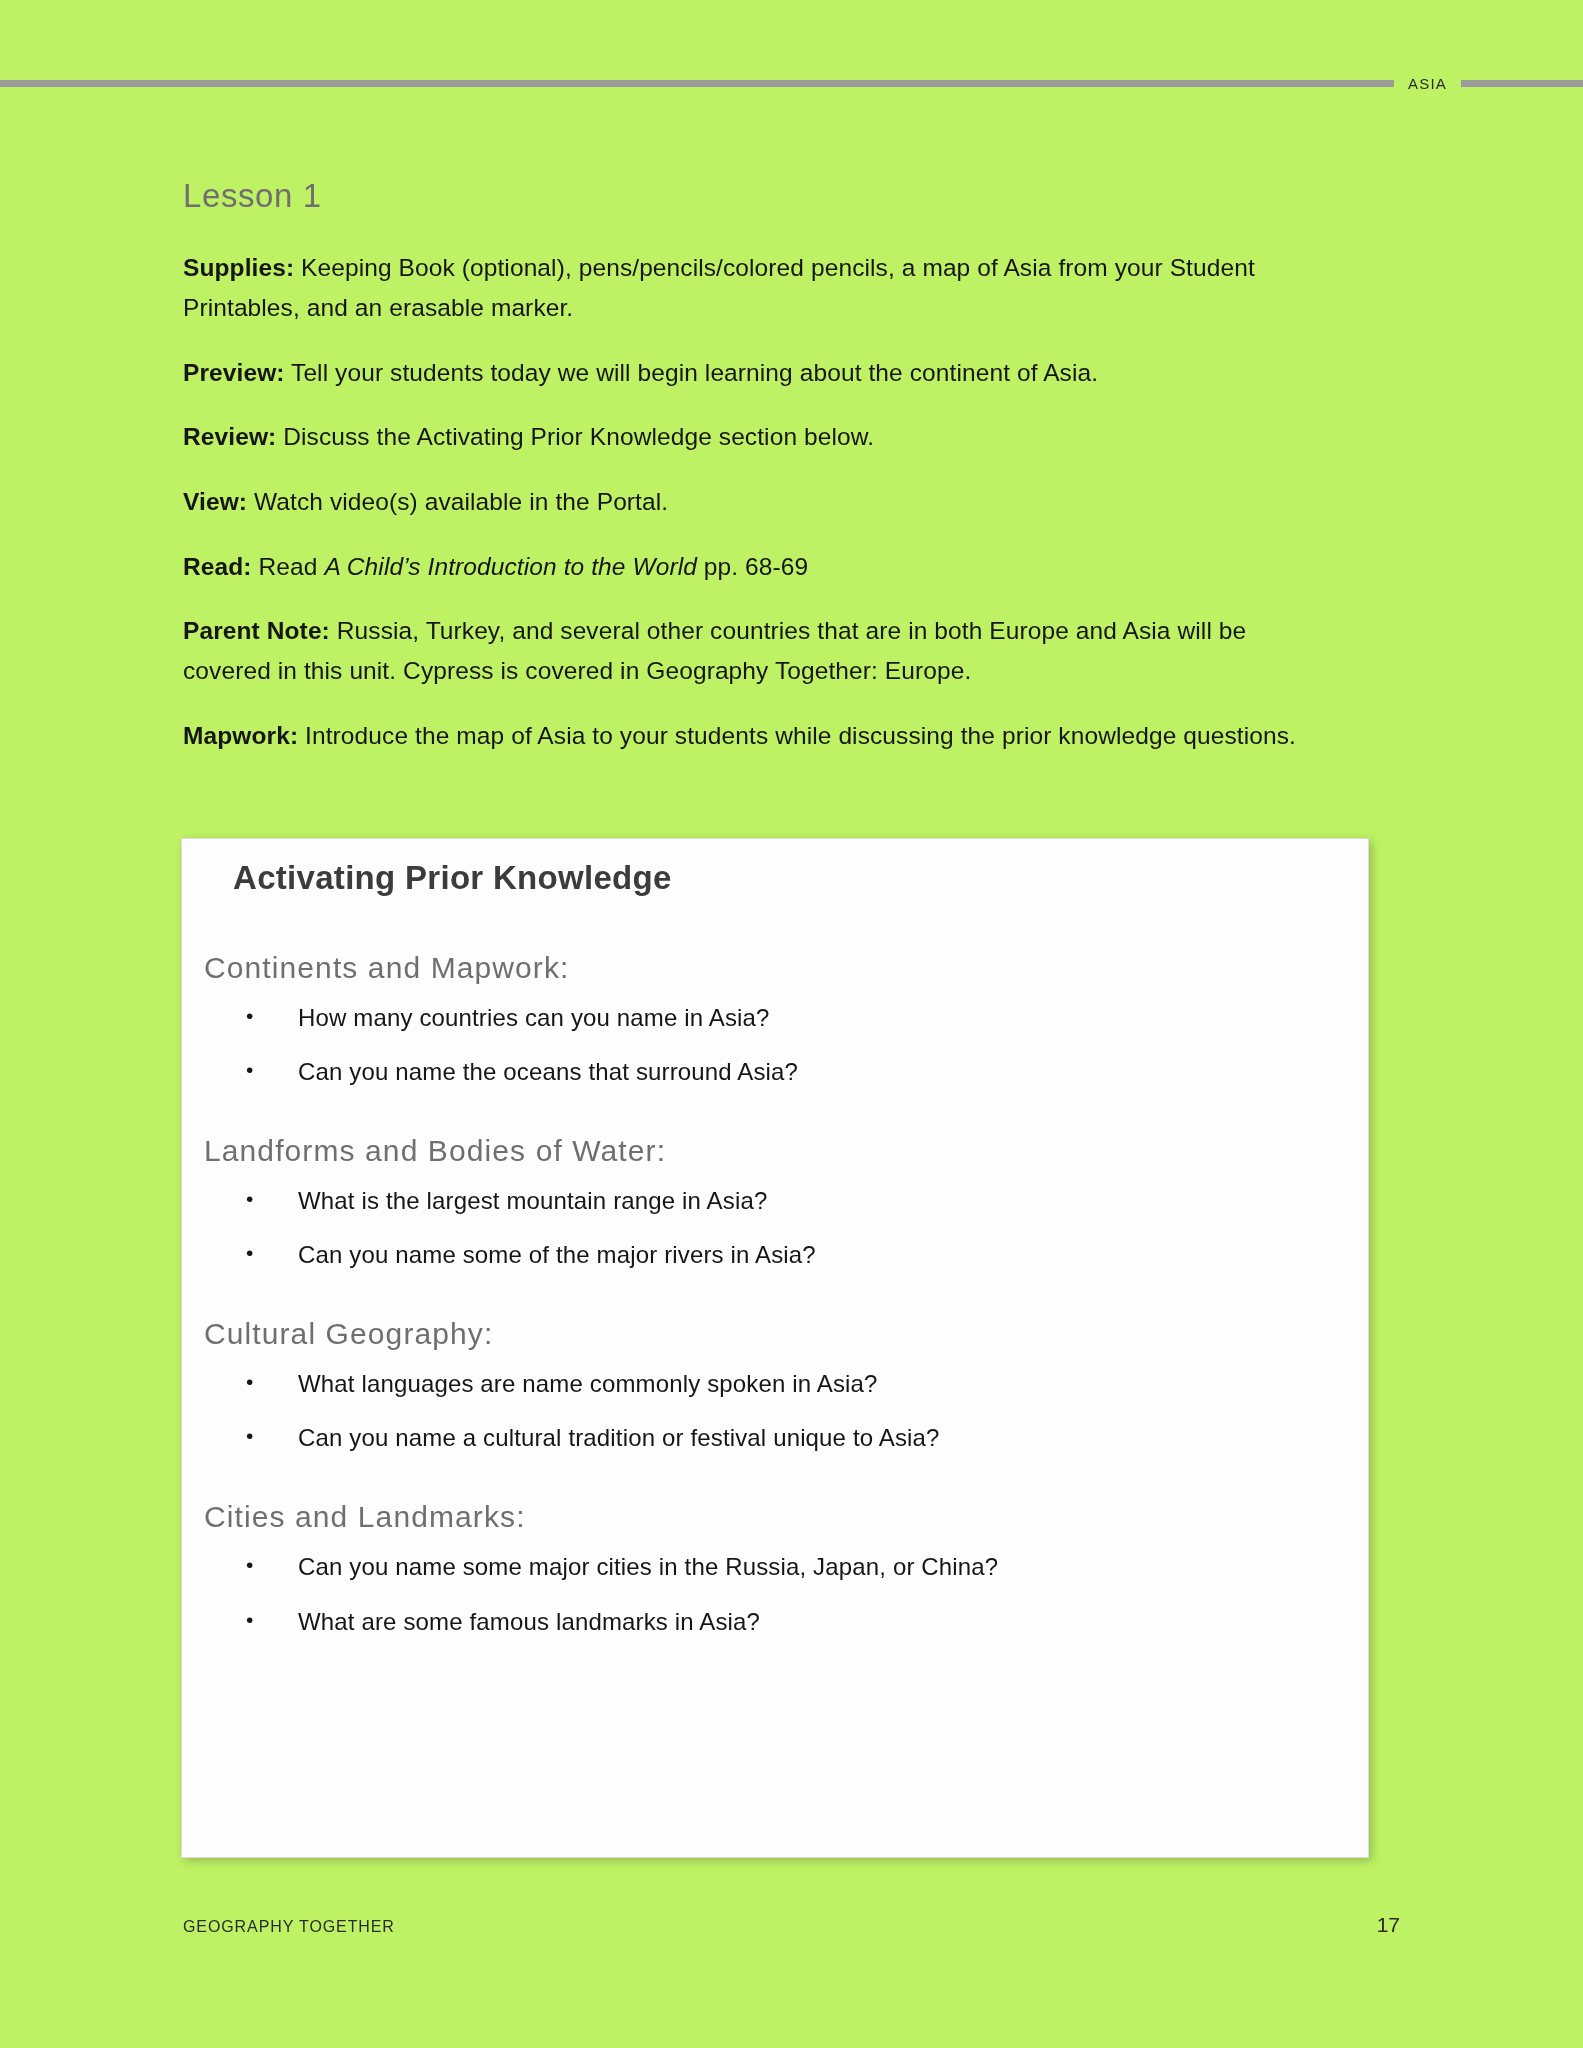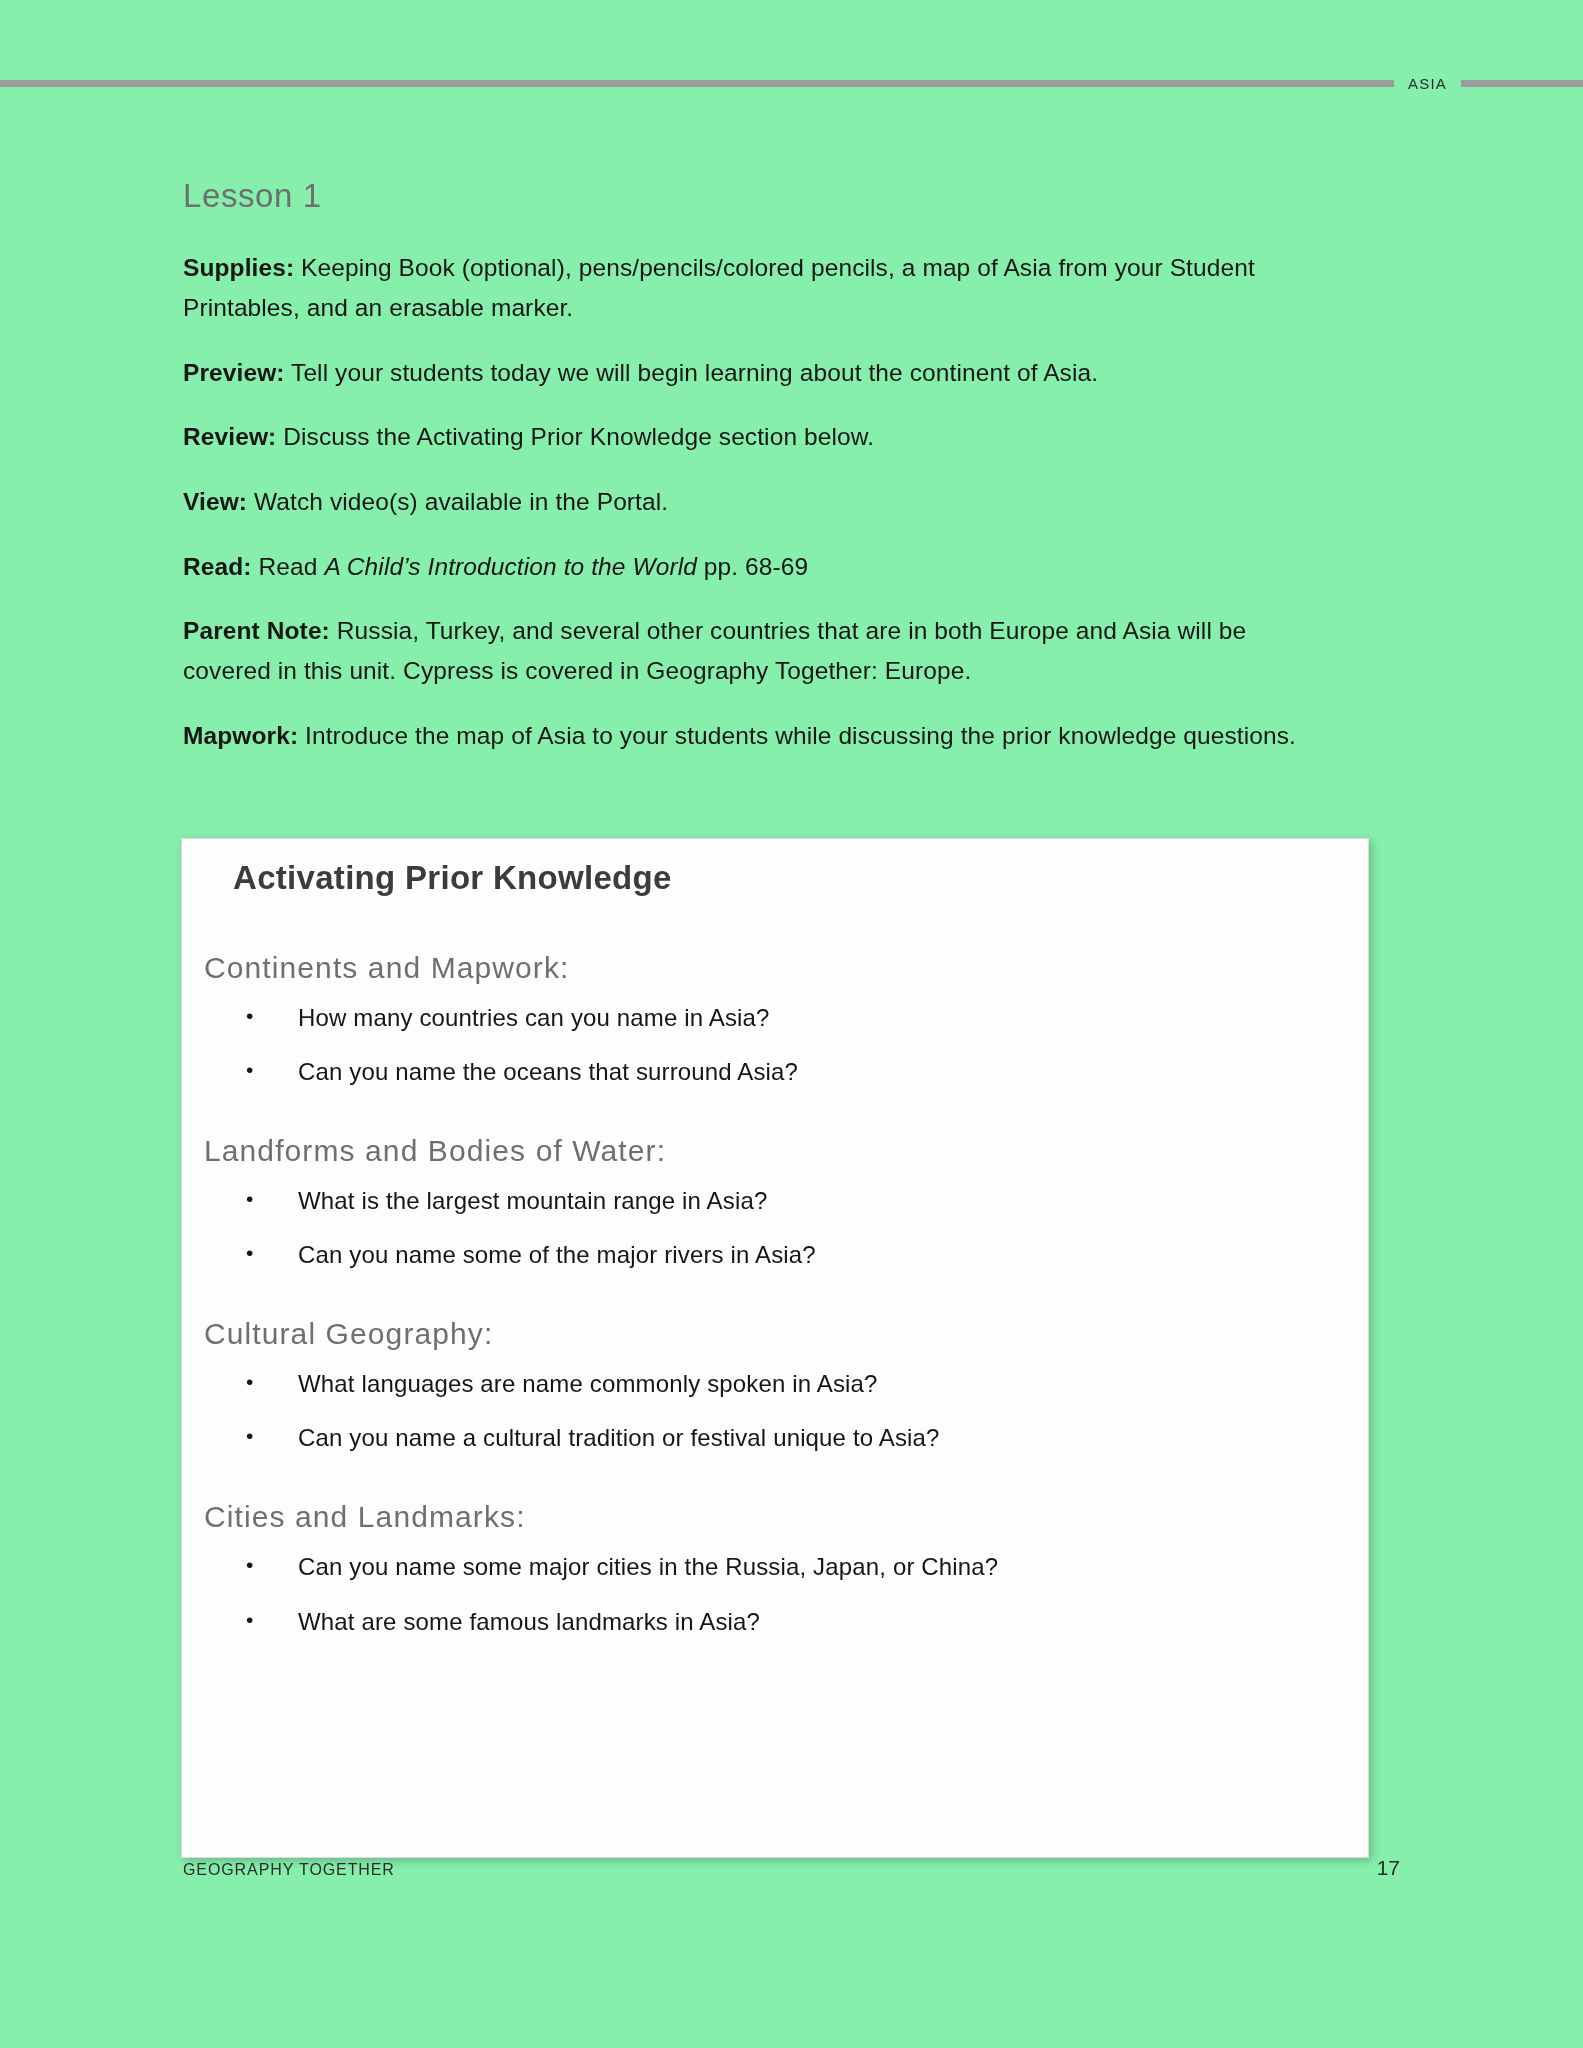--- a/index.html
+++ b/index.html
@@ -12,21 +12,21 @@
     height: 2048px;
     font-family: "Liberation Sans", sans-serif;
     color: #1a1a1a;
     position: relative;
     overflow: hidden;
   }
 
   .page {
     position: absolute;
     inset: 0;
-    background: #86efac;
+    background: #bef264;
   }
 
   
   .running-head {
     position: absolute;
     left: 0;
     right: 0;
     top: 72px;
     height: 22px;
     display: flex;
@@ -147,21 +147,21 @@
   }
   .apk-body-inner {
     padding: 0 0 0 11px;
   }
 
   
   .footer {
     position: absolute;
     left: 183px;
     right: 183px;
-    top: 1856px;
+    top: 1913px;
     display: flex;
     align-items: baseline;
     justify-content: space-between;
   }
   .footer-left {
     font-size: 16px;
     letter-spacing: 0.9px;
     color: #2b2b2b;
   }
   .footer-right {

